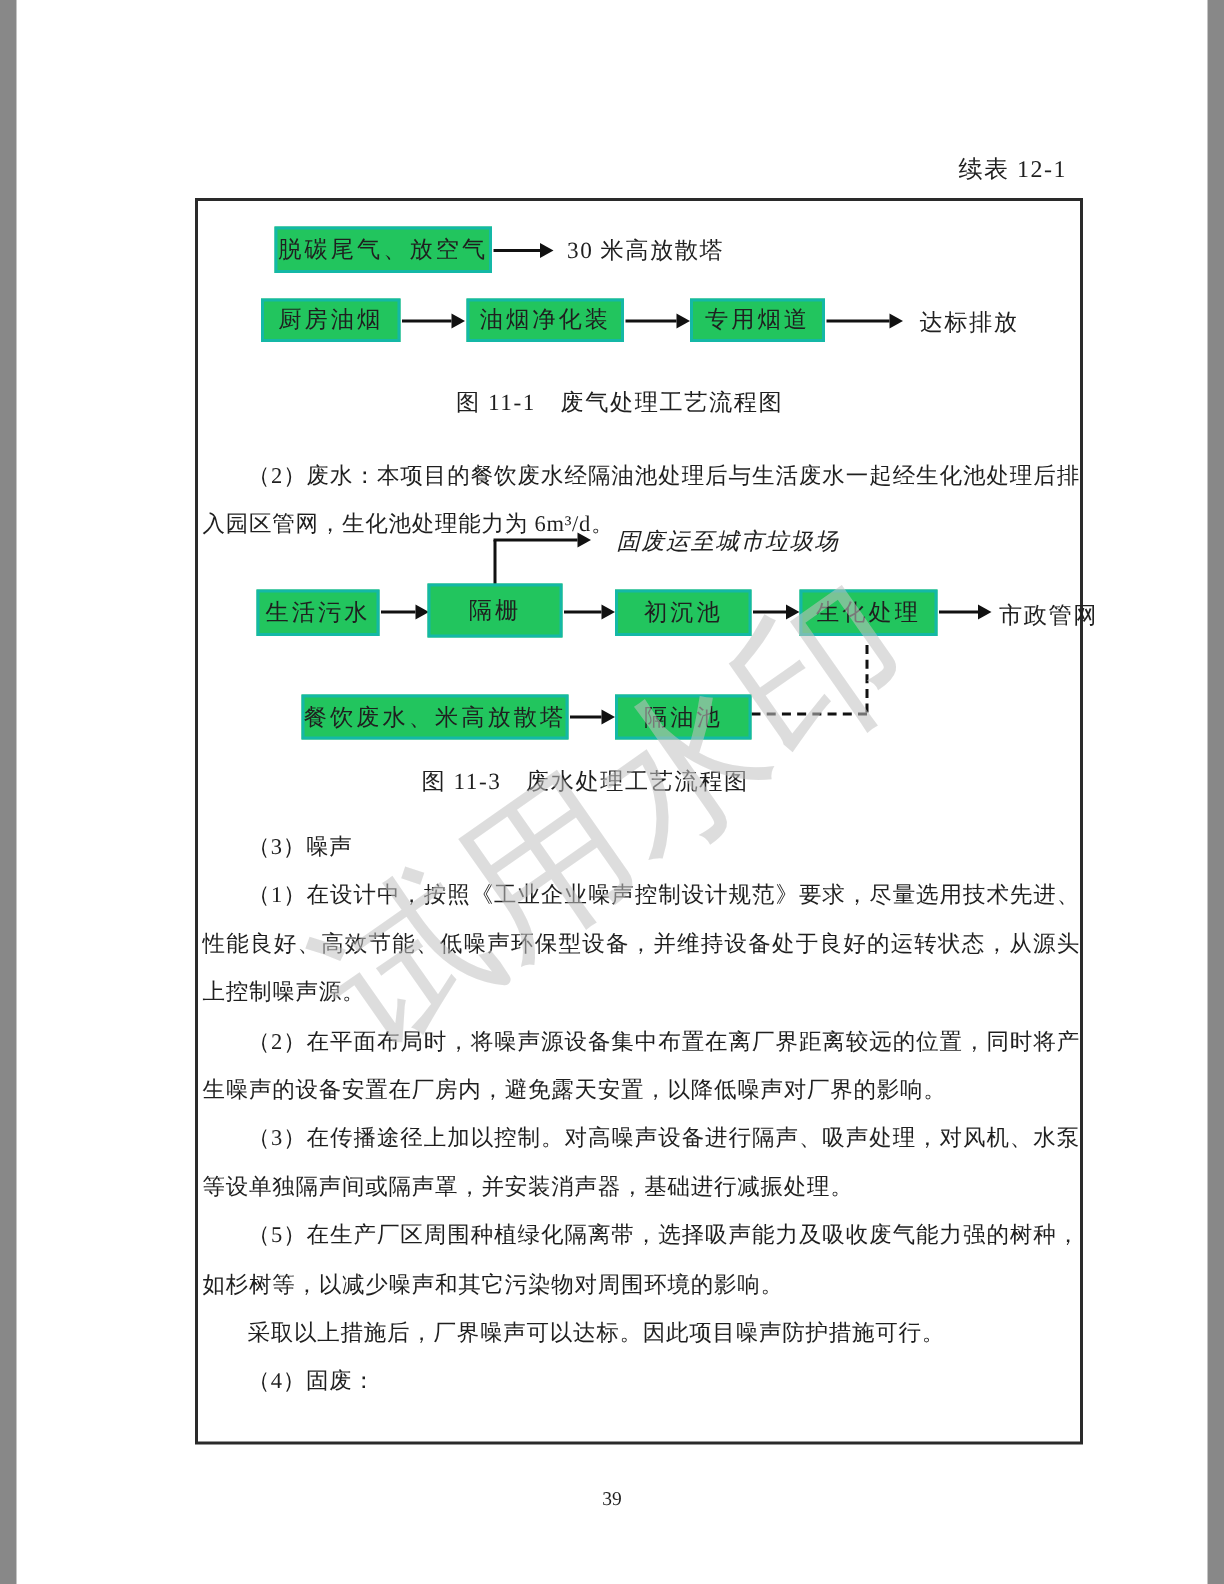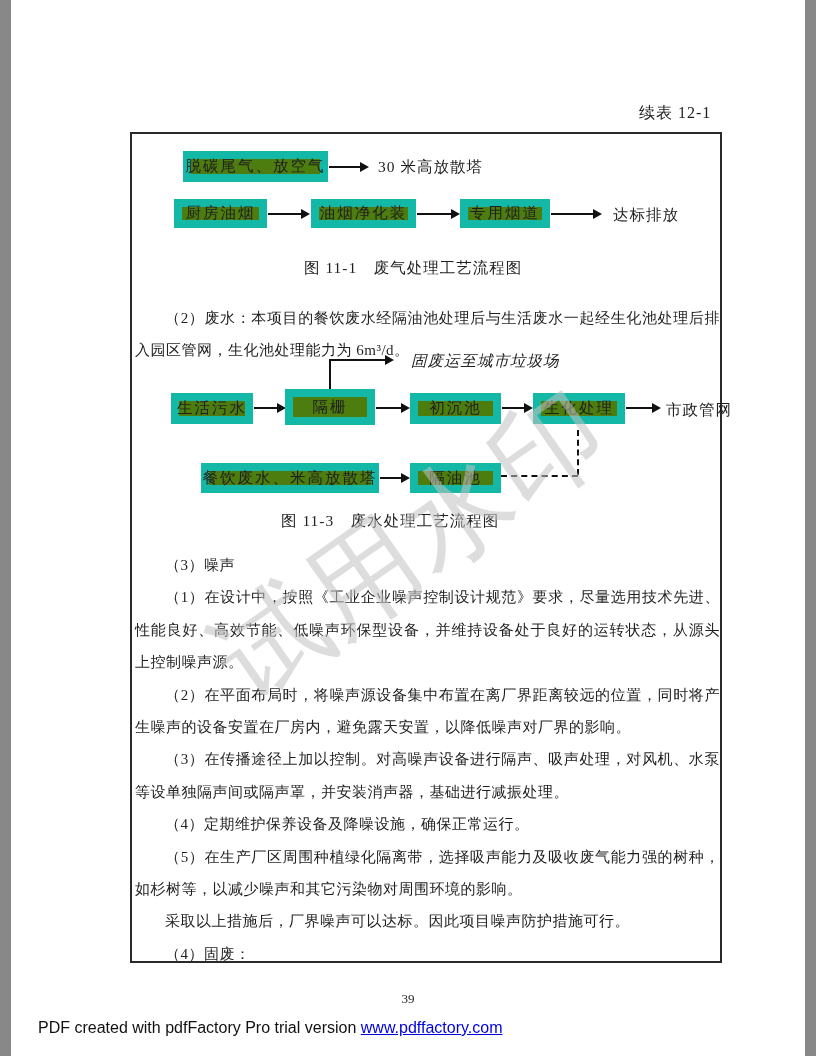--- a/index.html
+++ b/index.html
@@ -4,21 +4,21 @@
 <style>
   html,body{margin:0;padding:0;background:#888;}
   .page{position:relative;width:794px;height:1056px;background:#fff;margin:0 auto;
         font-family:"Liberation Serif","DejaVu Serif",serif;color:#1f1f1f;overflow:hidden;}
   
   .cont-label{position:absolute;top:103px;left:628px;font-size:16px;letter-spacing:1px;}
   
   .doc-box{position:absolute;left:119px;top:132px;width:592px;height:831px;
            border:2px solid #2a2a2a;box-sizing:border-box;}
   
-  .fbox{position:absolute;border:8px solid #14b8a6;box-sizing:border-box;background:#4d7c0f;
+  .fbox{position:absolute;border:2px solid #14b8a6;box-sizing:border-box;background:#22c55e;
         display:flex;align-items:center;justify-content:center;
         font-size:15.5px;letter-spacing:2px;white-space:nowrap;}
   
   .ar{position:absolute;height:2px;background:#111;}
   .ah{position:absolute;width:0;height:0;border-left:9px solid #111;
       border-top:5px solid transparent;border-bottom:5px solid transparent;}
   .vline{position:absolute;width:2px;background:#111;}
   .dash-v{position:absolute;width:0;border-left:2px dashed #111;}
   .dash-h{position:absolute;height:0;border-top:2px dashed #111;}
   .flabel{position:absolute;font-size:15.5px;letter-spacing:1px;white-space:nowrap;}
@@ -134,26 +134,24 @@
       <div class="fbox w-b6">隔油池</div>
 
       <div class="fcaption w-cap">图 11-3　废水处理工艺流程图</div>
     </div>
 
     <div class="para-block noise-block">
       <p>（3）噪声</p>
       <p>（1）在设计中，按照《工业企业噪声控制设计规范》要求，尽量选用技术先进、性能良好、高效节能、低噪声环保型设备，并维持设备处于良好的运转状态，从源头上控制噪声源。</p>
       <p>（2）在平面布局时，将噪声源设备集中布置在离厂界距离较远的位置，同时将产生噪声的设备安置在厂房内，避免露天安置，以降低噪声对厂界的影响。</p>
       <p>（3）在传播途径上加以控制。对高噪声设备进行隔声、吸声处理，对风机、水泵等设单独隔声间或隔声罩，并安装消声器，基础进行减振处理。</p>
-      <p>（4）定期维护保养设备及降噪设施，确保正常运行。</p>
       <p>（5）在生产厂区周围种植绿化隔离带，选择吸声能力及吸收废气能力强的树种，如杉树等，以减少噪声和其它污染物对周围环境的影响。</p>
       <p>采取以上措施后，厂界噪声可以达标。因此项目噪声防护措施可行。</p>
       <p>（4）固废：</p>
     </div>
 
   </div>
 
   <div class="watermark">试用水印</div>
 
   <div class="page-number">39</div>
-  <div class="pdf-footer"><span>PDF created with pdfFactory Pro trial version </span><a href="#">www.pdffactory.com</a></div>
 
 </div>
 
 </body></html>

